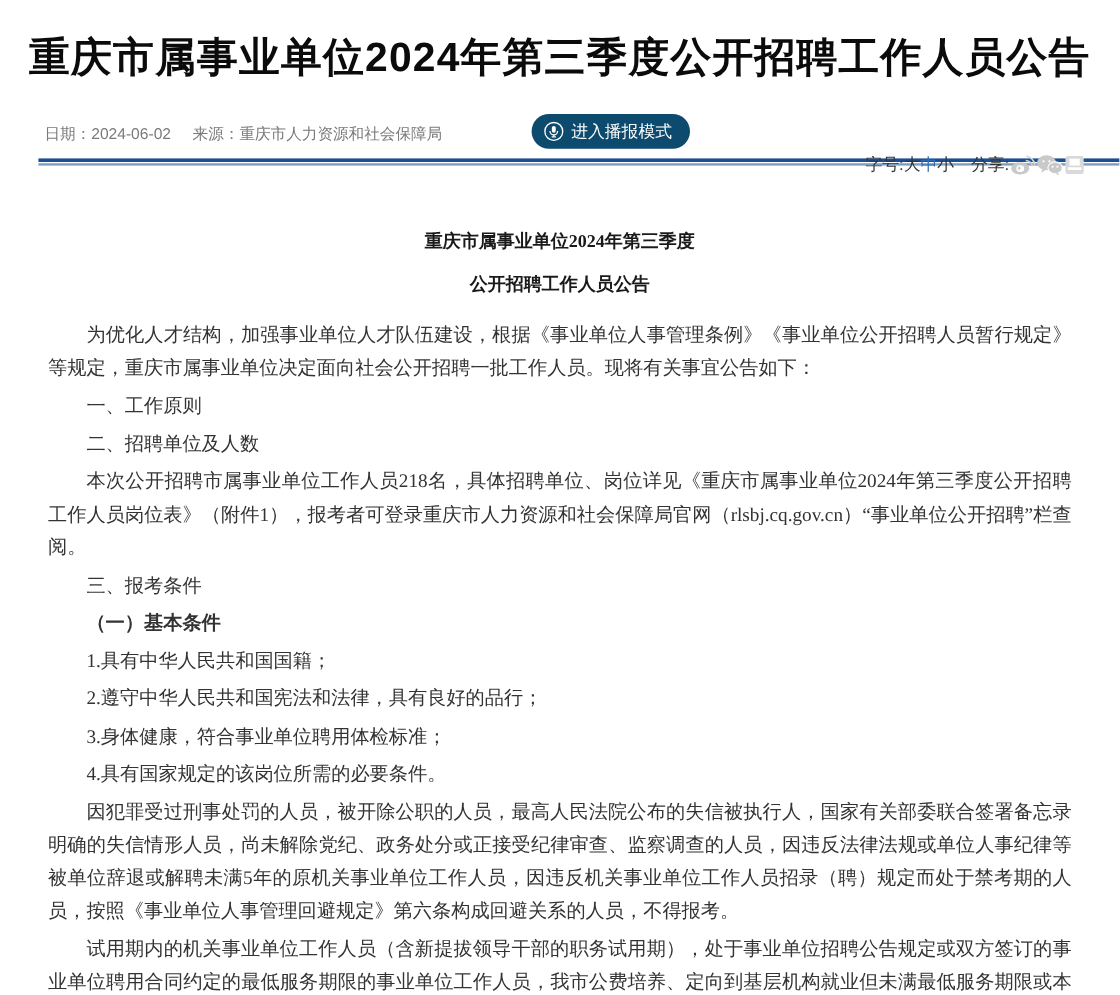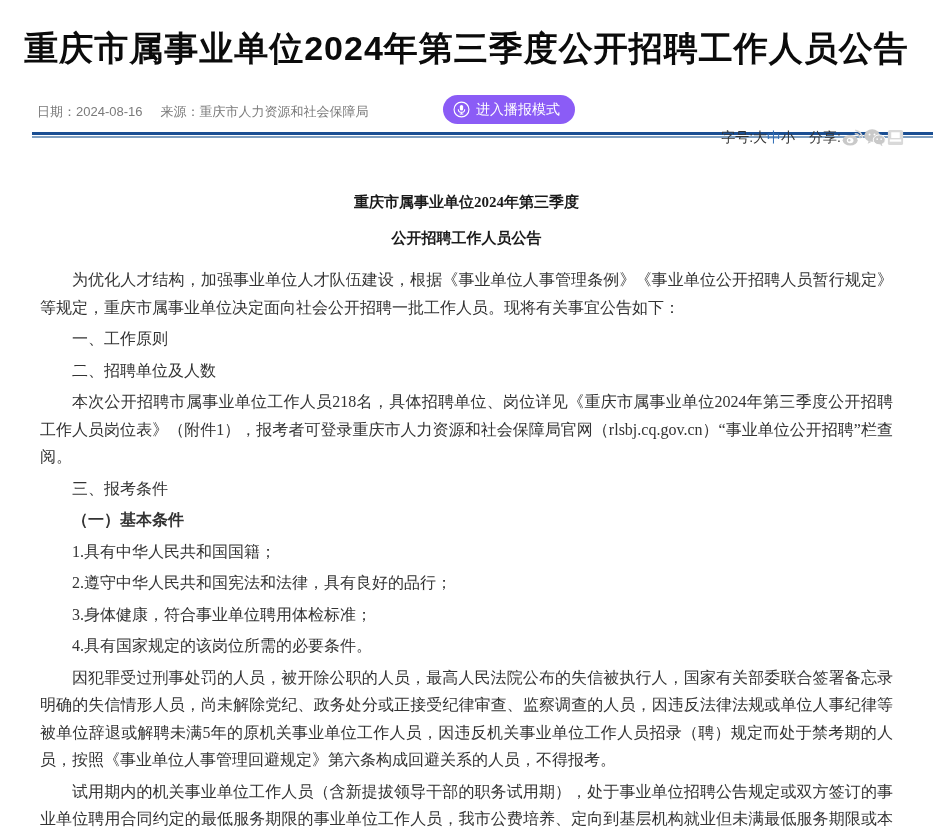--- a/index.html
+++ b/index.html
@@ -15,21 +15,21 @@
     font-family:"Liberation Sans",sans-serif;line-height:44px;
   }
   
   .meta-bar{position:relative;height:32px;margin-top:26px;}
   .meta-info{
     position:absolute;left:37px;top:7px;font-size:13px;color:#7a7a7a;
   }
   .meta-info .sep{display:inline-block;width:18px;}
   .broadcast-btn{
     position:absolute;left:443px;top:-1px;height:29px;
-    background:#8b5cf6;border:none;border-radius:15px;
+    background:#0c4a6e;border:none;border-radius:15px;
     color:#fff;font-size:14px;padding:0 15px 0 10px;
     display:flex;align-items:center;gap:6px;cursor:pointer;
     font-family:"Liberation Sans",sans-serif;
   }
   .broadcast-btn svg{display:block;}
   .controls{
     position:absolute;right:28px;top:5px;font-size:14px;color:#333;
     display:flex;align-items:flex-end;gap:0;
   }
   .controls .fs-opt{cursor:pointer;color:#333;}
@@ -53,21 +53,21 @@
   .article-body p{margin:4px;text-indent:2em;}
   .article-body p.bold{font-weight:bold;}
 </style>
 </head>
 <body>
 
 <h1 class="banner-title">重庆市属事业单位2024年第三季度公开招聘工作人员公告</h1>
 
 <div class="meta-bar">
   <div class="meta-info">
-    <span>日期：</span><span>2024-08-16</span><span class="sep"></span><span>来源：</span><span>重庆市人力资源和社会保障局</span>
+    <span>日期：</span><span>2024-06-02</span><span class="sep"></span><span>来源：</span><span>重庆市人力资源和社会保障局</span>
   </div>
 
   <button class="broadcast-btn">
     <span>
       <svg width="17" height="17" viewBox="0 0 24 24">
         <circle cx="12" cy="12" r="10.5" fill="none" stroke="#ffffff" stroke-width="1.6"></circle>
         <rect x="9.7" y="5.5" width="4.6" height="8" rx="2.3" fill="#ffffff"></rect>
         <path d="M7.5 11.5a4.5 4.5 0 0 0 9 0" fill="none" stroke="#ffffff" stroke-width="1.5"></path>
         <line x1="12" y1="16" x2="12" y2="18.2" stroke="#ffffff" stroke-width="1.5"></line>
         <line x1="9.5" y1="18.4" x2="14.5" y2="18.4" stroke="#ffffff" stroke-width="1.5"></line>

